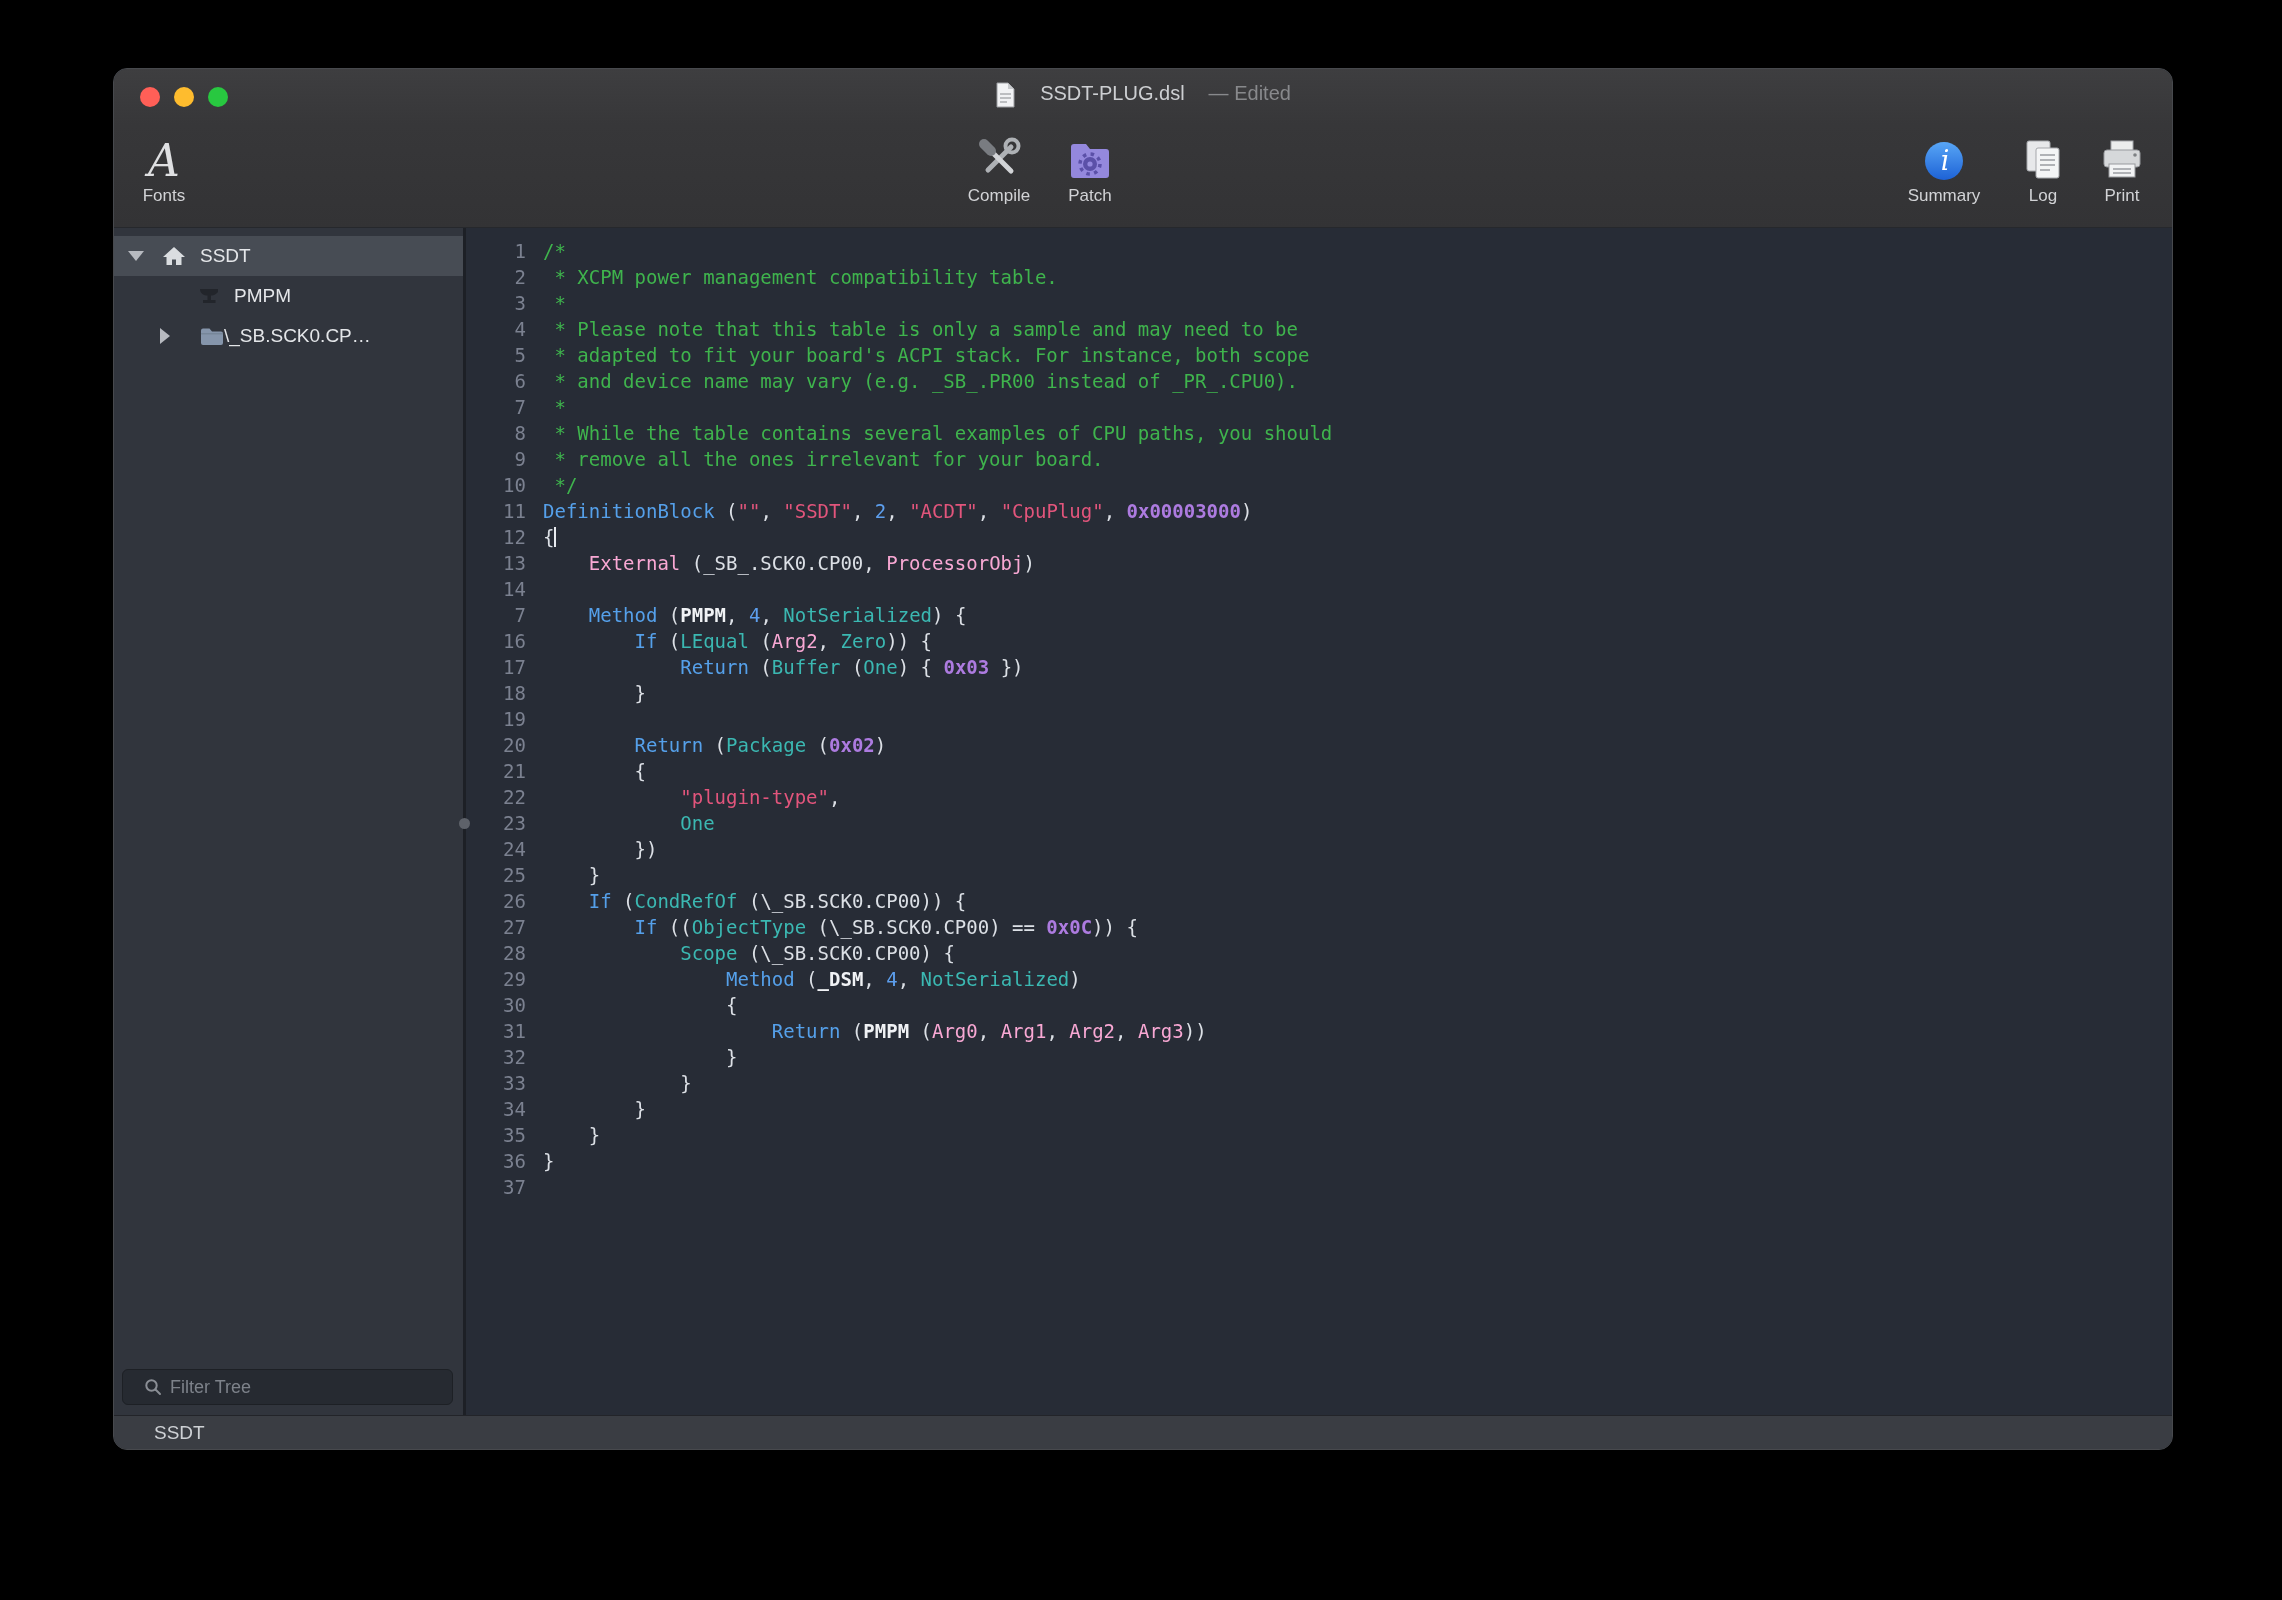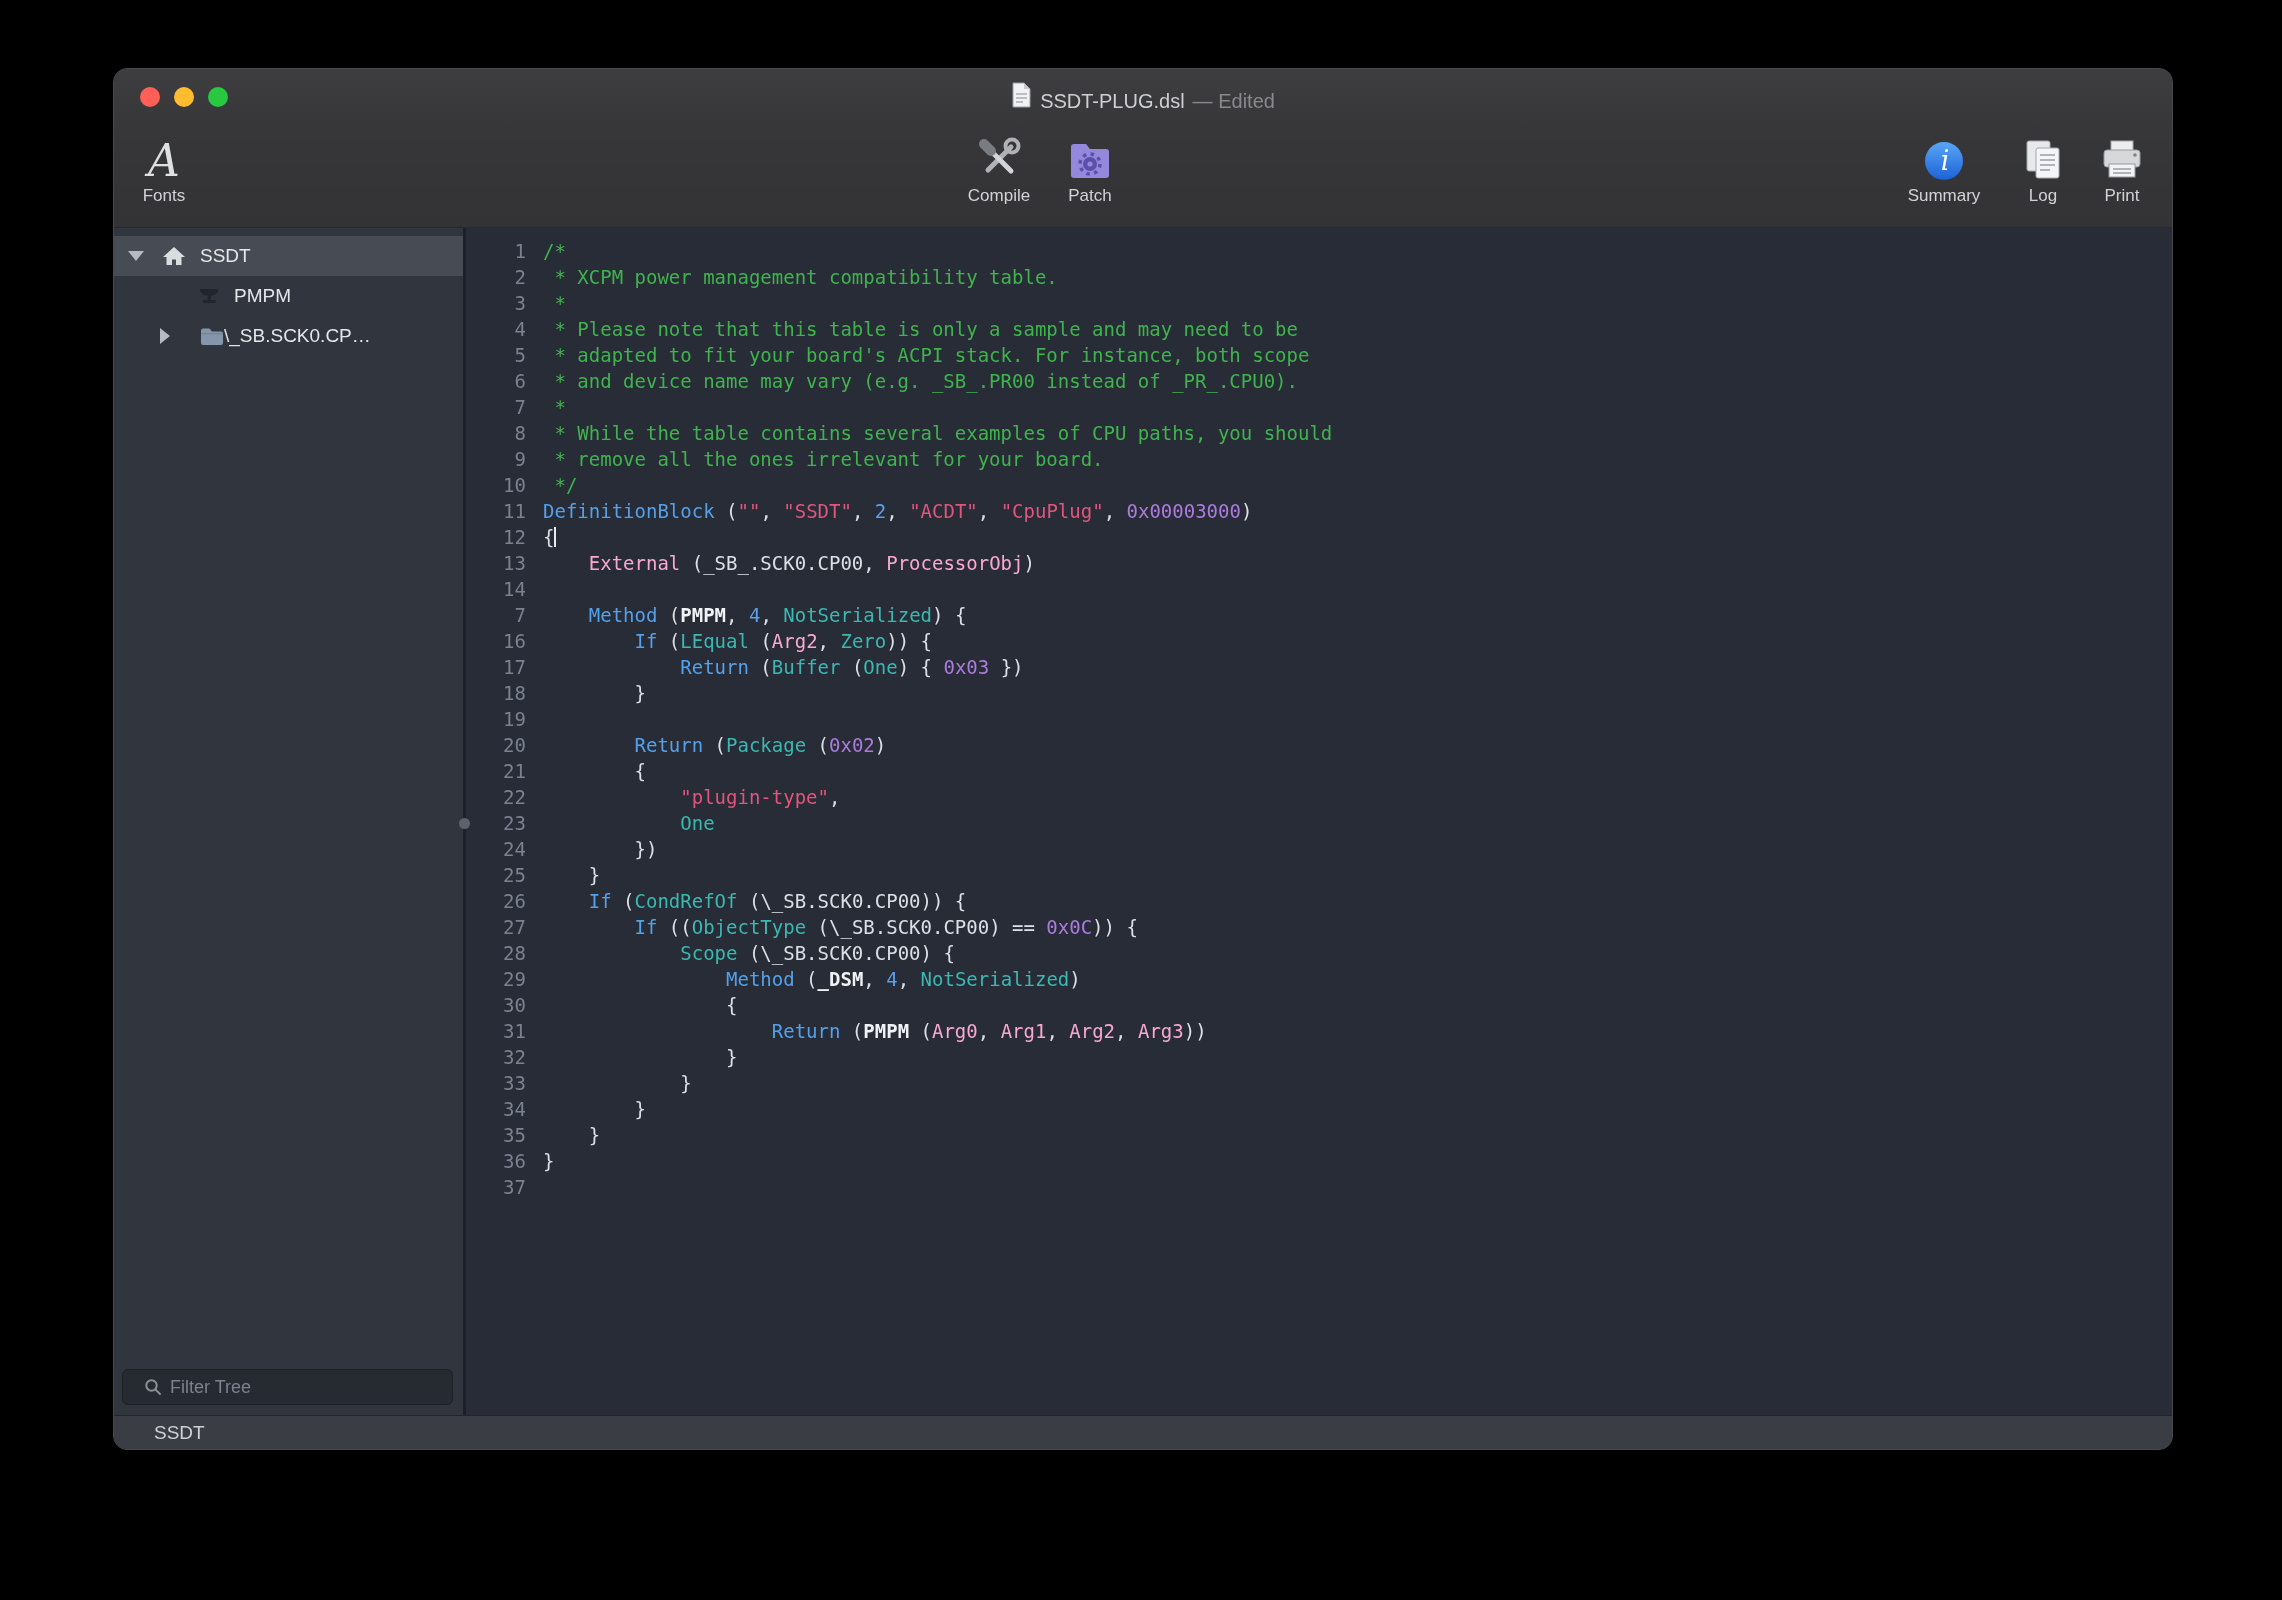--- a/index.html
+++ b/index.html
@@ -10,21 +10,21 @@
           box-shadow:0 40px 110px rgba(0,0,0,.8);overflow:hidden;
           display:flex;flex-direction:column;}
   
   .titlebar{height:56px;flex:none;background:linear-gradient(180deg,#3e3e40,#373739);
             display:flex;align-items:center;justify-content:center;position:relative;}
   .traffic{position:absolute;left:26px;top:0;height:100%;display:flex;align-items:center;gap:14px;}
   .light{width:20px;height:20px;border-radius:50%;}
   .light.red{background:#ff5f57;}
   .light.yellow{background:#febc2e;}
   .light.green{background:#28c840;}
-  .titlewrap{display:flex;align-items:flex-end;gap:8px;font-size:20px;}
+  .titlewrap{display:flex;align-items:flex-start;gap:24px;font-size:20px;}
   .title-file{color:#cdcfd2;}
   .title-suffix{color:#88898c;}
   
   .toolbar{height:102px;flex:none;background:linear-gradient(180deg,#373739,#333335);
            position:relative;border-bottom:1px solid #26282c;}
   .tb-item{position:absolute;top:4px;width:100px;display:flex;flex-direction:column;
            align-items:center;gap:3px;}
   .tb-icon{height:54px;display:flex;align-items:flex-end;justify-content:center;}
   .tb-label{font-size:17px;color:#d2d3d6;}
   .fonts-a{font-family:"DejaVu Serif", serif;font-style:italic;font-size:44px;
@@ -54,21 +54,21 @@
   .gutter div{height:26px;}
   .code{flex:1;padding:10px 0 0 17px;font:19px/26px "DejaVu Sans Mono", monospace;
         color:#dce0e6;overflow:hidden;}
   .code-line{height:26px;white-space:pre;}
   .tok-df{color:#dce0e6;}
   .tok-cm{color:#3fb44d;}
   .tok-kw{color:#55a0ea;}
   .tok-tl{color:#3bb8b2;}
   .tok-st{color:#e2557c;}
   .tok-nm{color:#5d9fee;}
-  .tok-hx{color:#ad7be0;}
+  .tok-hx{color:#ad7be0;font-weight:bold;}
   .tok-ar{color:#f9a8d4;}
   .tok-bd{color:#f0f2f5;font-weight:bold;}
   .caret{display:inline-block;width:2px;height:20px;background:#e8ebf0;vertical-align:-3px;}
   
   .statusbar{height:33px;flex:none;background:#3a3d43;border-top:1px solid #222429;
              display:flex;align-items:center;padding-left:40px;font-size:19px;color:#ced1d5;}
 </style>
 </head>
 <body>
 

